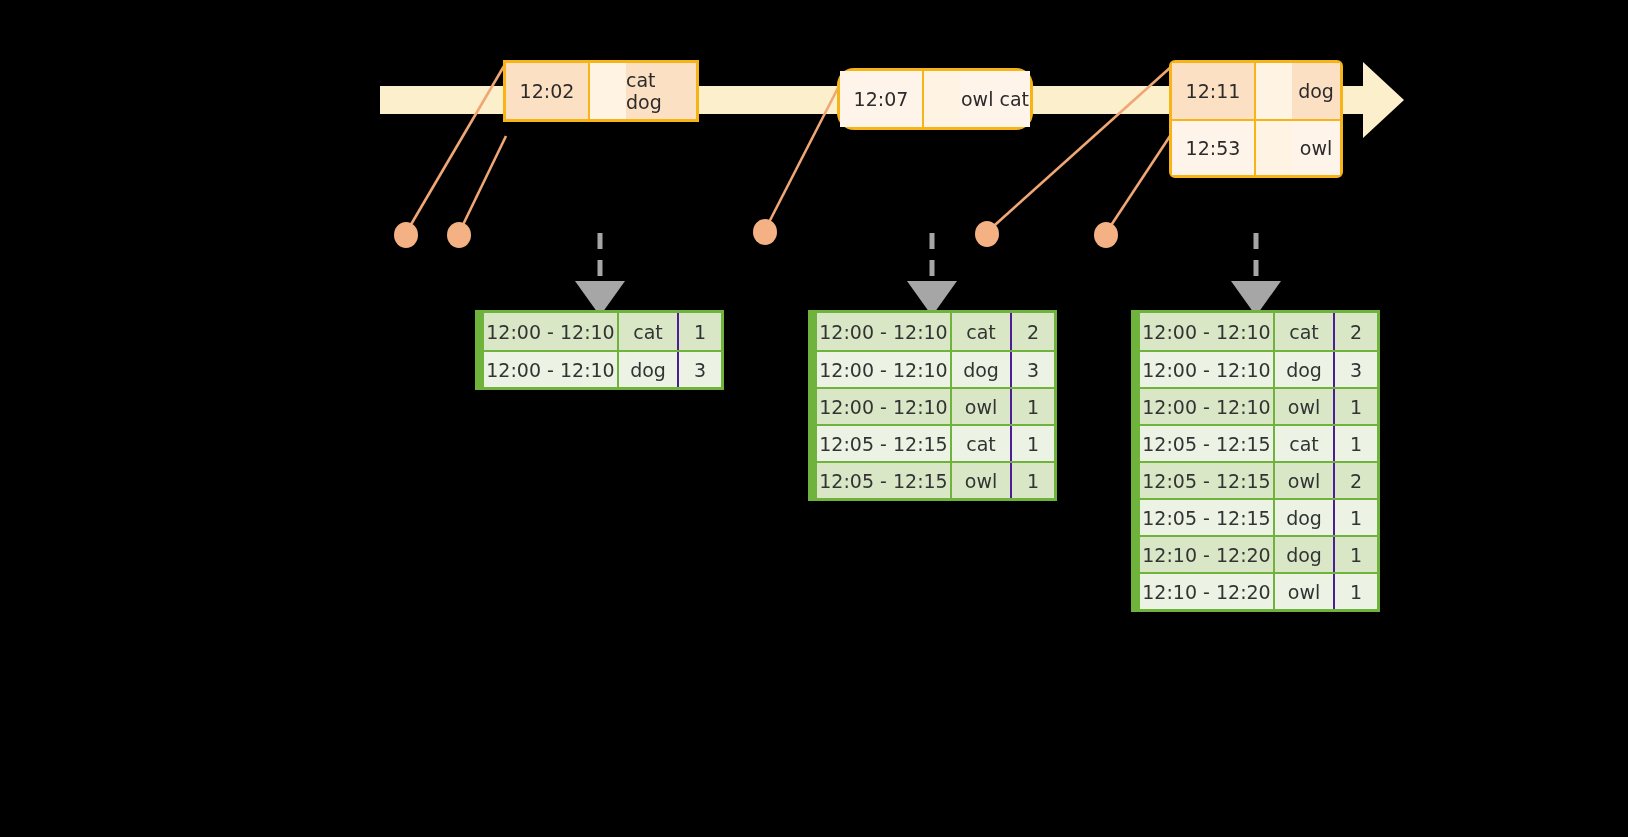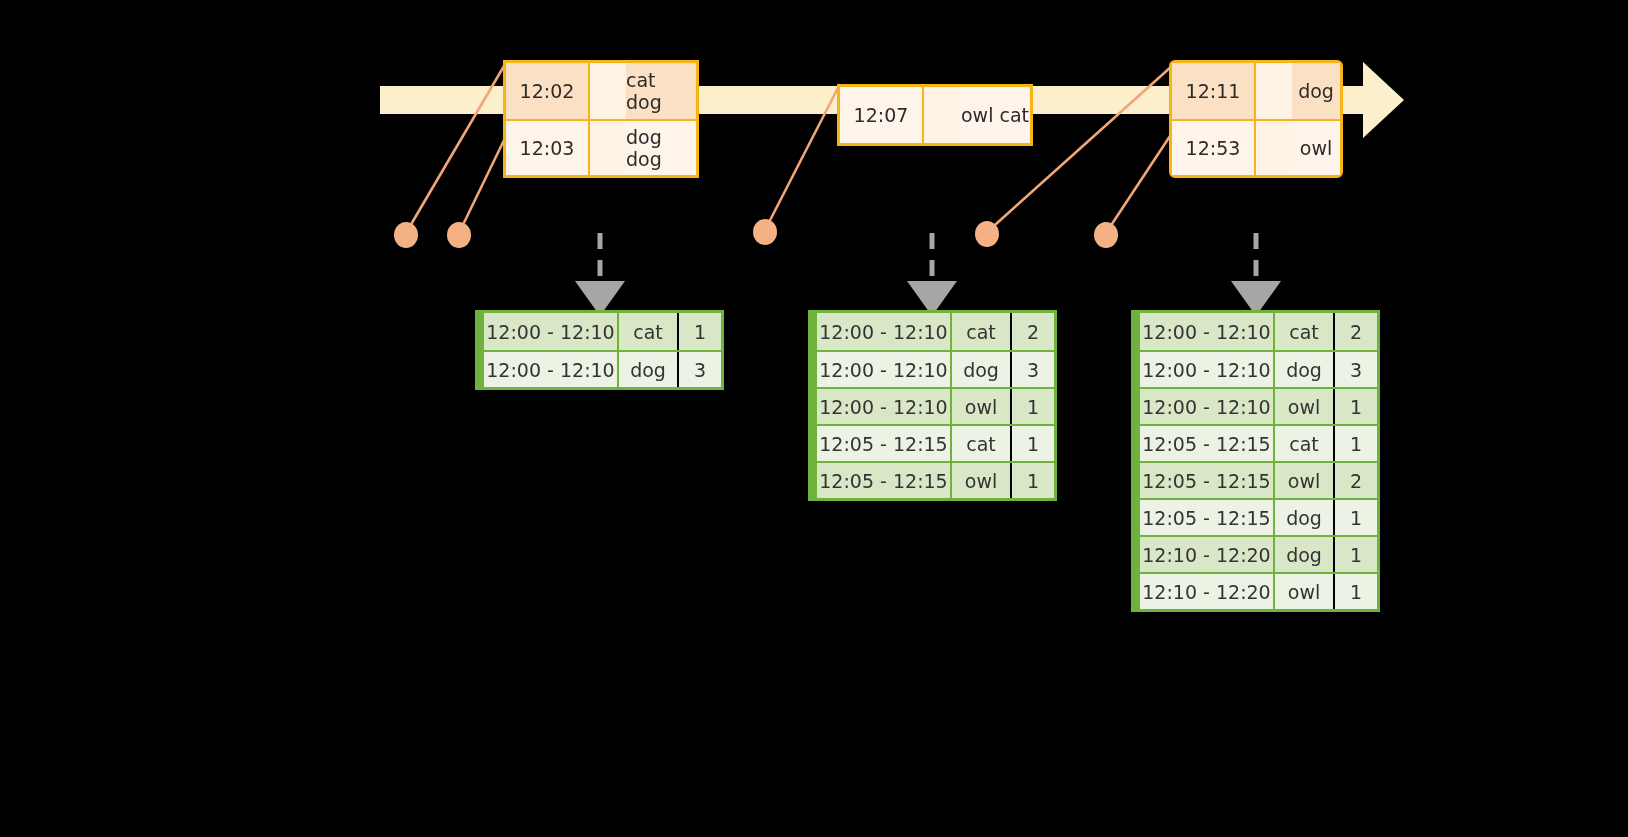--- a/index.html
+++ b/index.html
@@ -40,21 +40,21 @@
   }
   .grow{display:flex;height:37px;box-sizing:border-box;}
   .grow + .grow{border-top:2px solid #6FB23C;}
   .grow.gA .gcell{background:#D9E7C7;}
   .grow.gB .gcell{background:#ECF2E4;}
   .gcell{
     display:flex;align-items:center;justify-content:center;
     font-size:19px;color:#333;box-sizing:border-box;height:100%;
   }
   .gcell.win{flex:1;border-right:2px solid #6FB23C;}
-  .gcell.key{width:60px;border-right:2px solid #000000;}
+  .gcell.key{width:60px;border-right:2px solid #4c1d95;}
   .gcell.cnt{width:42px;}
 </style>
 </head>
 <body>
 
 <div class="stage">
 
   <svg class="layer" viewBox="0 0 1628 837">
     <defs>
       <marker id="dashArrow" markerWidth="10" markerHeight="10" refX="3" refY="5" orient="auto" markerUnits="strokeWidth">
@@ -87,27 +87,23 @@
       <line x1="932" y1="233" x2="932" y2="296"></line>
       <line x1="1256" y1="233" x2="1256" y2="296"></line>
     </g>
   </svg>
 
   <div class="evt-box" style="left:503px;top:60px;width:196px;">
     <div class="evt-row shade">
       <div class="cell time">12:02</div>
       <div class="cell val">cat dog</div>
     </div>
-    <div class="evt-row plain">
-      <div class="cell time">12:03</div>
-      <div class="cell val">dog dog</div>
-    </div>
-  </div>
-
-  <div class="evt-box" style="left:837px;top:84px;width:196px;">
+  </div>
+
+  <div class="evt-box" style="left:837px;top:68px;width:196px;border-radius:17px;">
     <div class="evt-row plain">
       <div class="cell time">12:07</div>
       <div class="cell val">owl cat</div>
     </div>
   </div>
 
   <div class="evt-box" style="left:1169px;top:60px;width:174px;border-radius:6px;">
     <div class="evt-row shade">
       <div class="cell time">12:11</div>
       <div class="cell val">dog</div>

